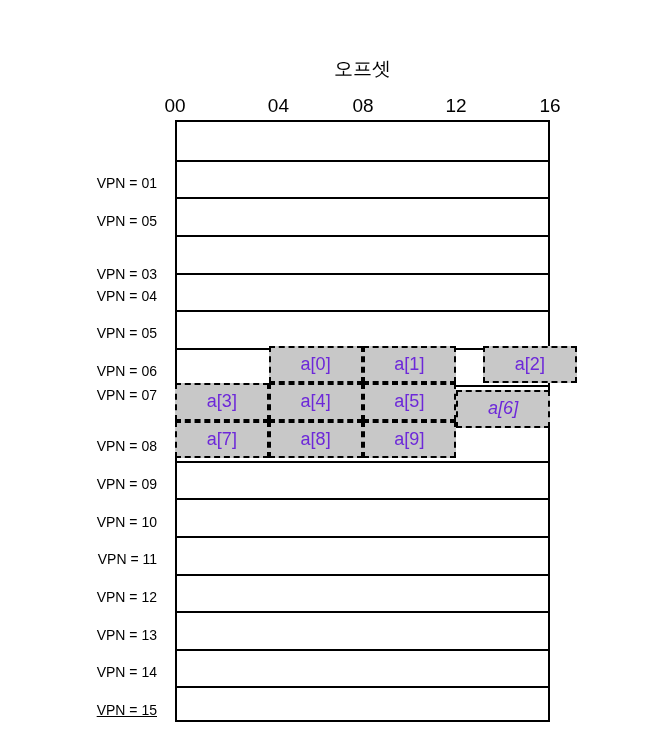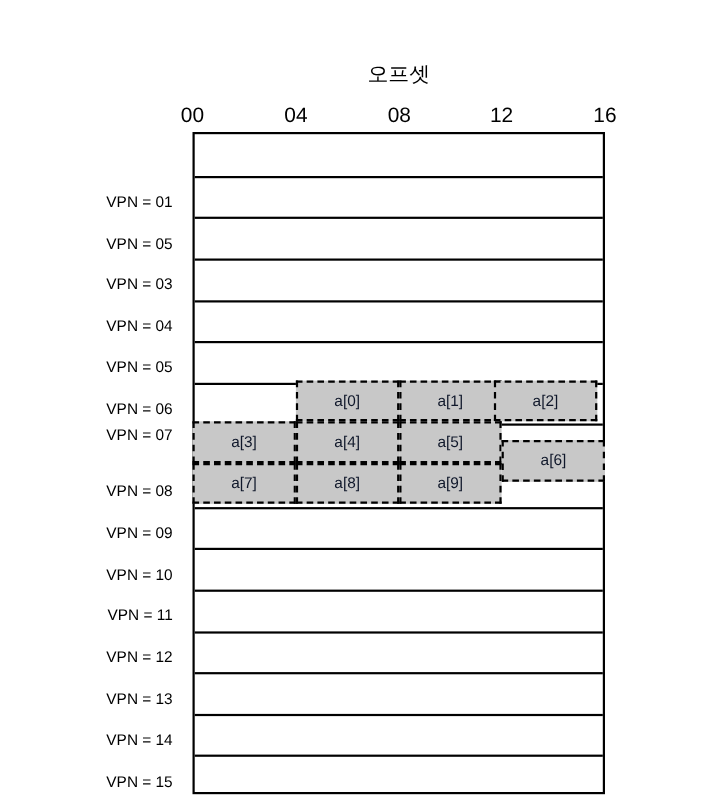--- a/index.html
+++ b/index.html
@@ -79,56 +79,56 @@
     height: 0;
     border-top: 2px solid #000;
   }
 
   
   .cell {
     position: absolute;
     box-sizing: border-box;
     background: #c8c8c8;
     border: 2px dashed #000;
-    font-size: 14px;
+    font-size: 18px;
     line-height: 17px;
     display: flex;
     align-items: center;
     justify-content: center;
-    color: #0f172a;
+    color: #6d28d9;
   }
 </style>
 </head>
 <body>
 
 <div id="diagram">
 
   <div class="title">오프셋</div>
 
   <div class="offset-label" style="left:155px;">00</div>
-  <div class="offset-label" style="left:249px;">04</div>
+  <div class="offset-label" style="left:249px;text-align:right;">04</div>
   <div class="offset-label" style="left:343px;">08</div>
   <div class="offset-label" style="left:436px;">12</div>
   <div class="offset-label" style="left:530px;">16</div>
 
   <div class="vpn-label" style="top:139px;">VPN = 01</div>
   <div class="vpn-label" style="top:177px;">VPN = 05</div>
-  <div class="vpn-label" style="top:214px;padding-left:30px;">VPN = 03</div>
+  <div class="vpn-label" style="top:230px;padding-left:30px;">VPN = 03</div>
   <div class="vpn-label" style="top:252px;">VPN = 04</div>
   <div class="vpn-label" style="top:289px;">VPN = 05</div>
   <div class="vpn-label" style="top:327px;">VPN = 06</div>
   <div class="vpn-label" style="top:351px;">VPN = 07</div>
   <div class="vpn-label" style="top:402px;">VPN = 08</div>
   <div class="vpn-label" style="top:440px;">VPN = 09</div>
   <div class="vpn-label" style="top:478px;">VPN = 10</div>
   <div class="vpn-label" style="top:515px;">VPN = 11</div>
   <div class="vpn-label" style="top:553px;">VPN = 12</div>
   <div class="vpn-label" style="top:591px;">VPN = 13</div>
   <div class="vpn-label" style="top:628px;padding-left:39px;">VPN = 14</div>
-  <div class="vpn-label" style="top:666px;">VPN = 15</div>
+  <div class="vpn-label" style="top:666px;text-decoration:underline;">VPN = 15</div>
 
   <div class="grid">
     <div class="row-line" style="top:37.6px;"></div>
     <div class="row-line" style="top:75.2px;"></div>
     <div class="row-line" style="top:112.8px;"></div>
     <div class="row-line" style="top:150.5px;"></div>
     <div class="row-line" style="top:188.1px;"></div>
     <div class="row-line" style="top:225.7px;"></div>
     <div class="row-line" style="top:263.3px;"></div>
     <div class="row-line" style="top:301.0px;"></div>
@@ -136,24 +136,24 @@
     <div class="row-line" style="top:376.2px;"></div>
     <div class="row-line" style="top:413.8px;"></div>
     <div class="row-line" style="top:451.5px;"></div>
     <div class="row-line" style="top:489.1px;"></div>
     <div class="row-line" style="top:526.7px;"></div>
     <div class="row-line" style="top:564.3px;"></div>
   </div>
 
   <div class="cell" style="left:268.75px; top:313.6px; width:93.75px; height:37.6px;">a[0]</div>
   <div class="cell" style="left:362.5px;  top:313.6px; width:93.75px; height:37.6px;">a[1]</div>
-  <div class="cell" style="left:449px; top:313.6px; width:93.75px; height:37.6px;">a[2]</div>
+  <div class="cell" style="left:483px; top:313.6px; width:93.75px; height:37.6px;">a[2]</div>
 
   <div class="cell" style="left:175px;    top:351.2px; width:93.75px; height:37.6px;">a[3]</div>
   <div class="cell" style="left:268.75px; top:351.2px; width:93.75px; height:37.6px;">a[4]</div>
   <div class="cell" style="left:362.5px;  top:351.2px; width:93.75px; height:37.6px;">a[5]</div>
-  <div class="cell" style="left:456.25px; top:368px; width:93.75px; height:37.6px;">a[6]</div>
+  <div class="cell" style="left:456.25px; top:358px; width:93.75px; height:37.6px;font-style:italic;">a[6]</div>
 
   <div class="cell" style="left:175px;    top:388.8px; width:93.75px; height:37.6px;">a[7]</div>
   <div class="cell" style="left:268.75px; top:388.8px; width:93.75px; height:37.6px;">a[8]</div>
   <div class="cell" style="left:362.5px;  top:388.8px; width:93.75px; height:37.6px;">a[9]</div>
 
 </div>
 
 </body></html>

